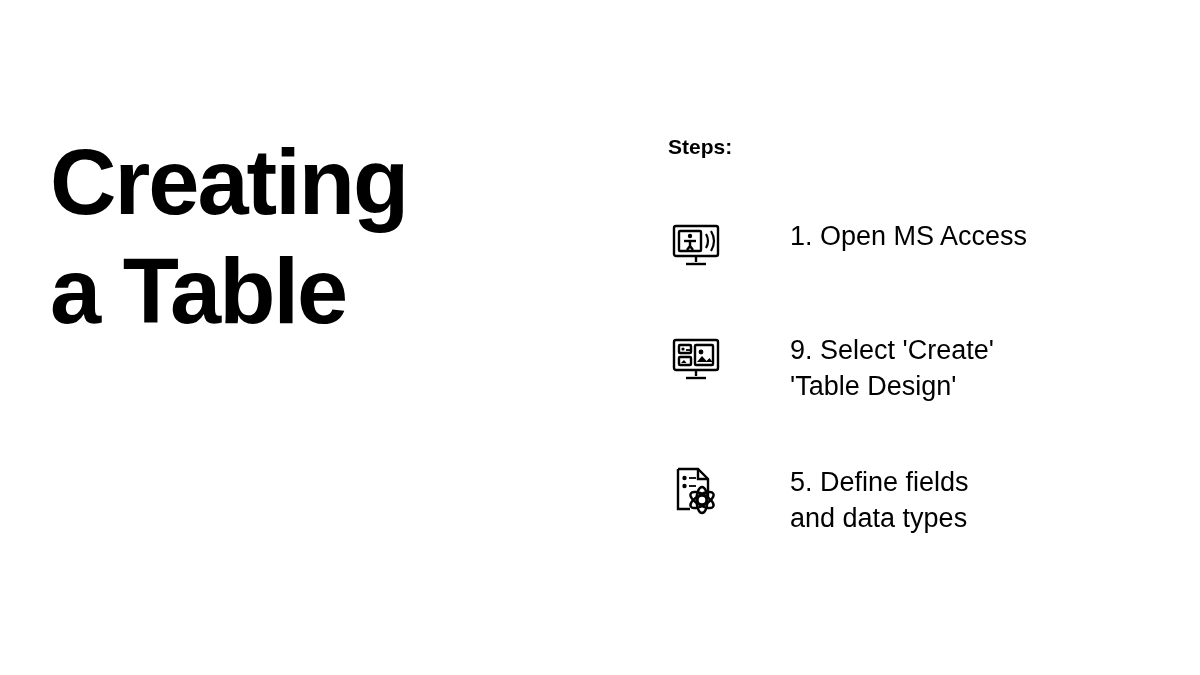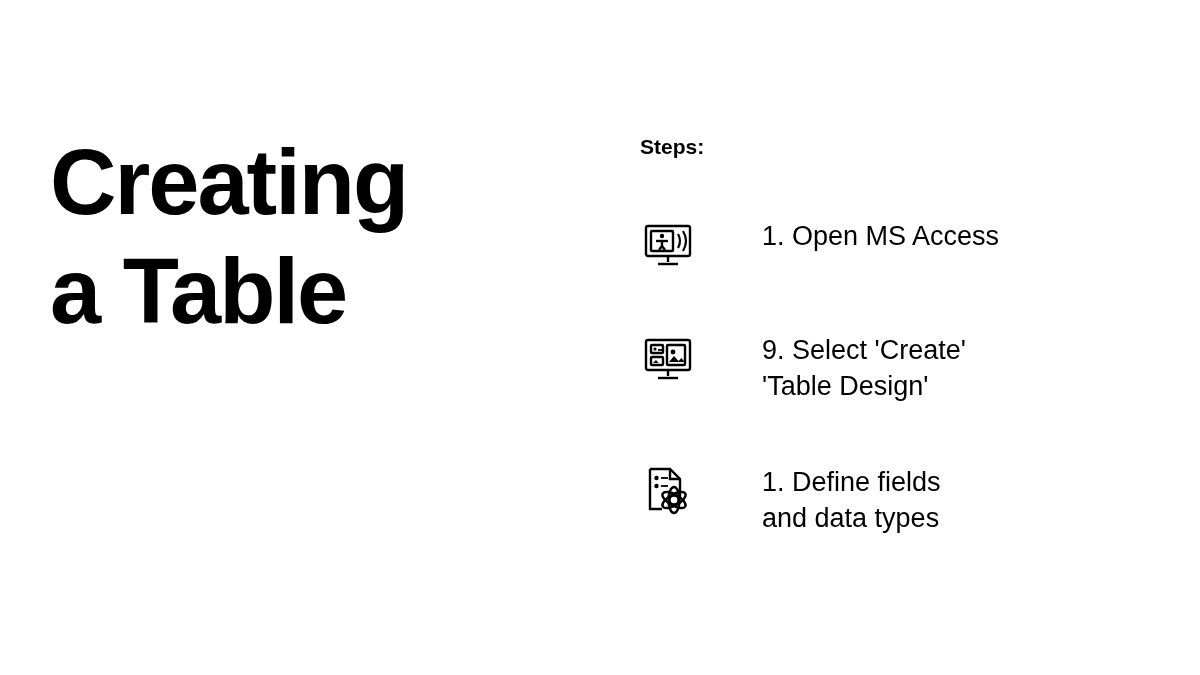--- a/index.html
+++ b/index.html
@@ -32,21 +32,21 @@
     font-weight: bold;
     line-height: 1.18;
     letter-spacing: -2px;
     color: #000000;
     margin: 0;
     white-space: pre-line;
   }
   
   .steps-block {
     position: absolute;
-    left: 640px;
+    left: 668px;
     top: 134px;
     width: 470px;
   }
   .steps-heading {
     font-size: 21px;
     font-weight: bold;
     color: #000000;
     margin: 0 0 58px 0;
     line-height: 1.2;
   }
@@ -139,18 +139,18 @@
           <circle cx="14.5" cy="13" r="2.2" fill="#000000" stroke="none"></circle>
           <path d="M19 13 h7" stroke-width="1.8"></path>
           <circle cx="14.5" cy="21" r="2.2" fill="#000000" stroke="none"></circle>
           <path d="M19 21 h7" stroke-width="1.8"></path>
           <circle cx="32" cy="35" r="4.5"></circle>
           <ellipse cx="32" cy="35" rx="13" ry="5.5" transform="rotate(30 32 35)"></ellipse>
           <ellipse cx="32" cy="35" rx="13" ry="5.5" transform="rotate(-30 32 35)"></ellipse>
           <ellipse cx="32" cy="35" rx="13" ry="5.5" transform="rotate(90 32 35)"></ellipse>
         </svg>
       </div>
-      <div class="step-text">1. Define fields
+      <div class="step-text">5. Define fields
 and data types</div>
     </div>
 
   </div>
 </div>
 
 </body></html>

